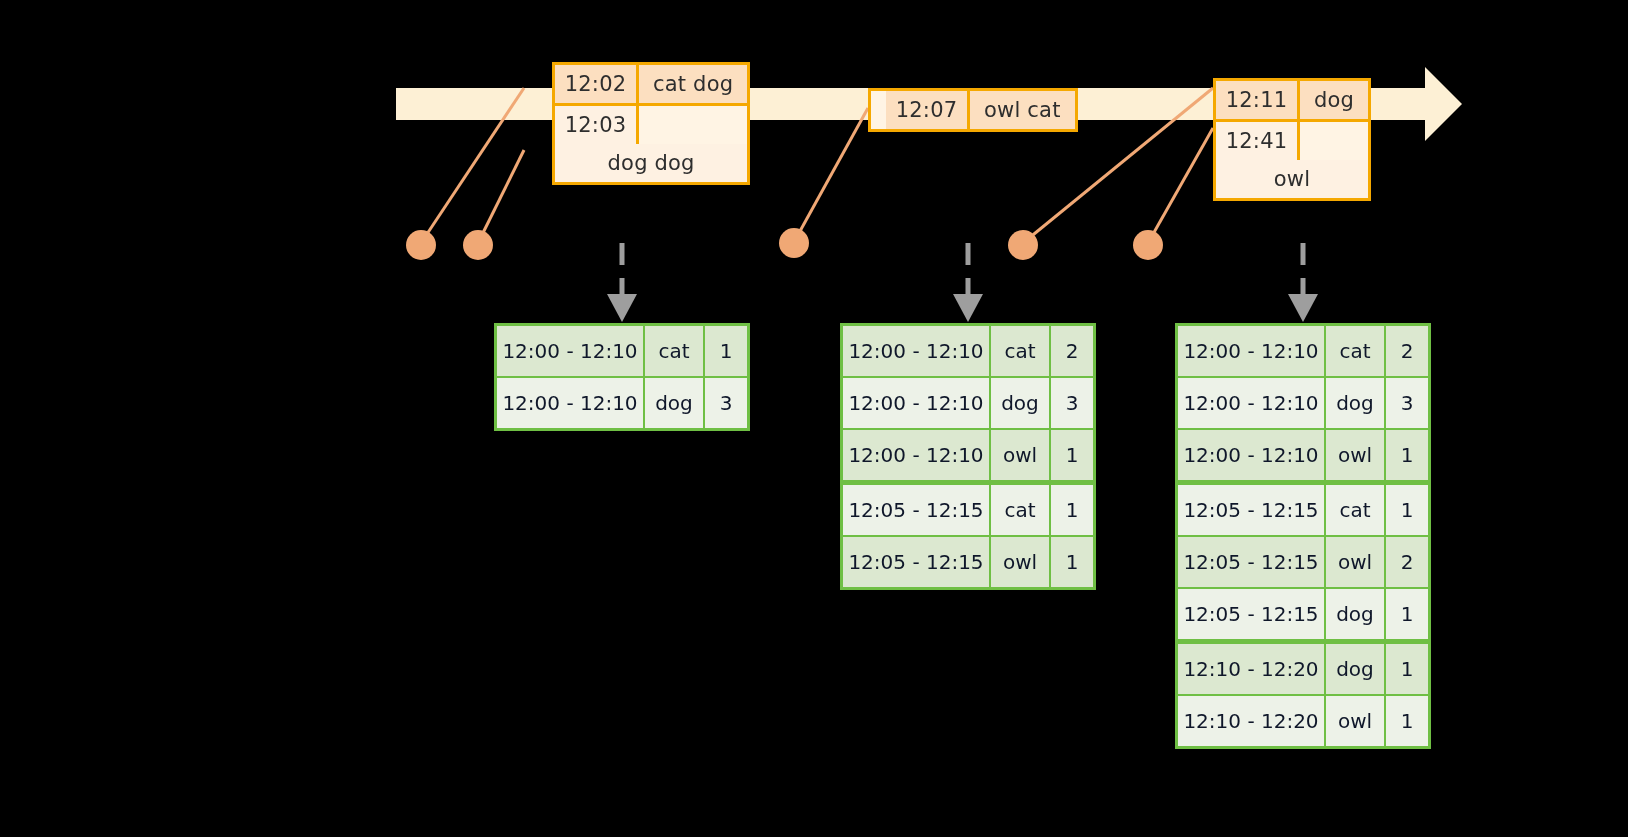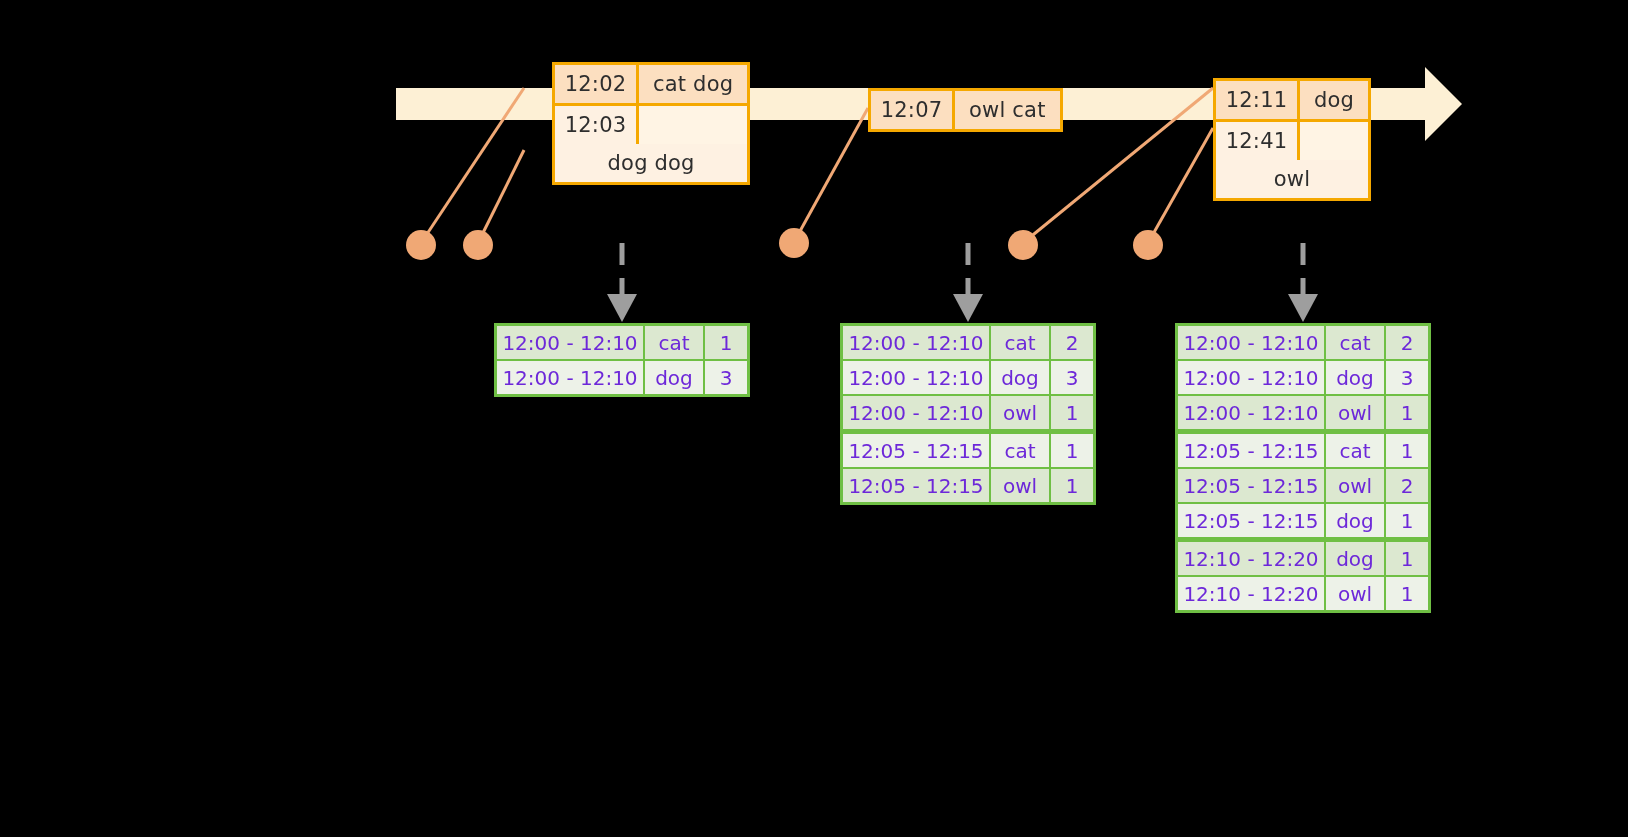--- a/index.html
+++ b/index.html
@@ -79,23 +79,23 @@
   }
   .agg-row:last-child { border-bottom: none; }
   .agg-row.grp-end { border-bottom: 5px solid #6FBF44; }
   .agg-row.shade .agg-cell { background: #DCE8D0; }
   .agg-row.light .agg-cell { background: #EDF2E8; }
   .agg-cell {
     box-sizing: border-box;
     display: flex;
     align-items: center;
     justify-content: center;
-    height: 33px;
+    height: 50px;
     font-size: 20px;
-    color: #6d28d9;
+    color: #0f172a;
     border-right: 2px solid #6FBF44;
   }
   .agg-cell:last-child { border-right: none; }
   .agg-window { width: 148px; }
   .agg-key { width: 60px; }
   .agg-count { width: 42px; }
 </style>
 </head>
 <body>
 
@@ -136,21 +136,21 @@
   <div class="event-table" id="ev-0" style="left:524px; top:62px;margin-left:28px;">
       <div class="event-row tint">
         <div class="ev-cell ev-time">12:02</div>
         <div class="ev-cell ev-val">cat dog</div>
       </div>
       <div class="event-row plain">
         <div class="ev-cell ev-time">12:03</div>
         <div class="ev-cell ev-val">dog dog</div>
       </div>
     </div>
-  <div class="event-table" id="ev-1" style="left:868px; top:88px;">
+  <div class="event-table" id="ev-1" style="left:868px; top:88px;padding-left:15px;">
       <div class="event-row tint">
         <div class="ev-cell ev-time">12:07</div>
         <div class="ev-cell ev-val">owl cat</div>
       </div>
     </div>
   <div class="event-table" id="ev-2" style="left:1213px; top:62px;margin-top:16px;">
       <div class="event-row tint">
         <div class="ev-cell ev-time">12:11</div>
         <div class="ev-cell ev-val">dog</div>
       </div>

